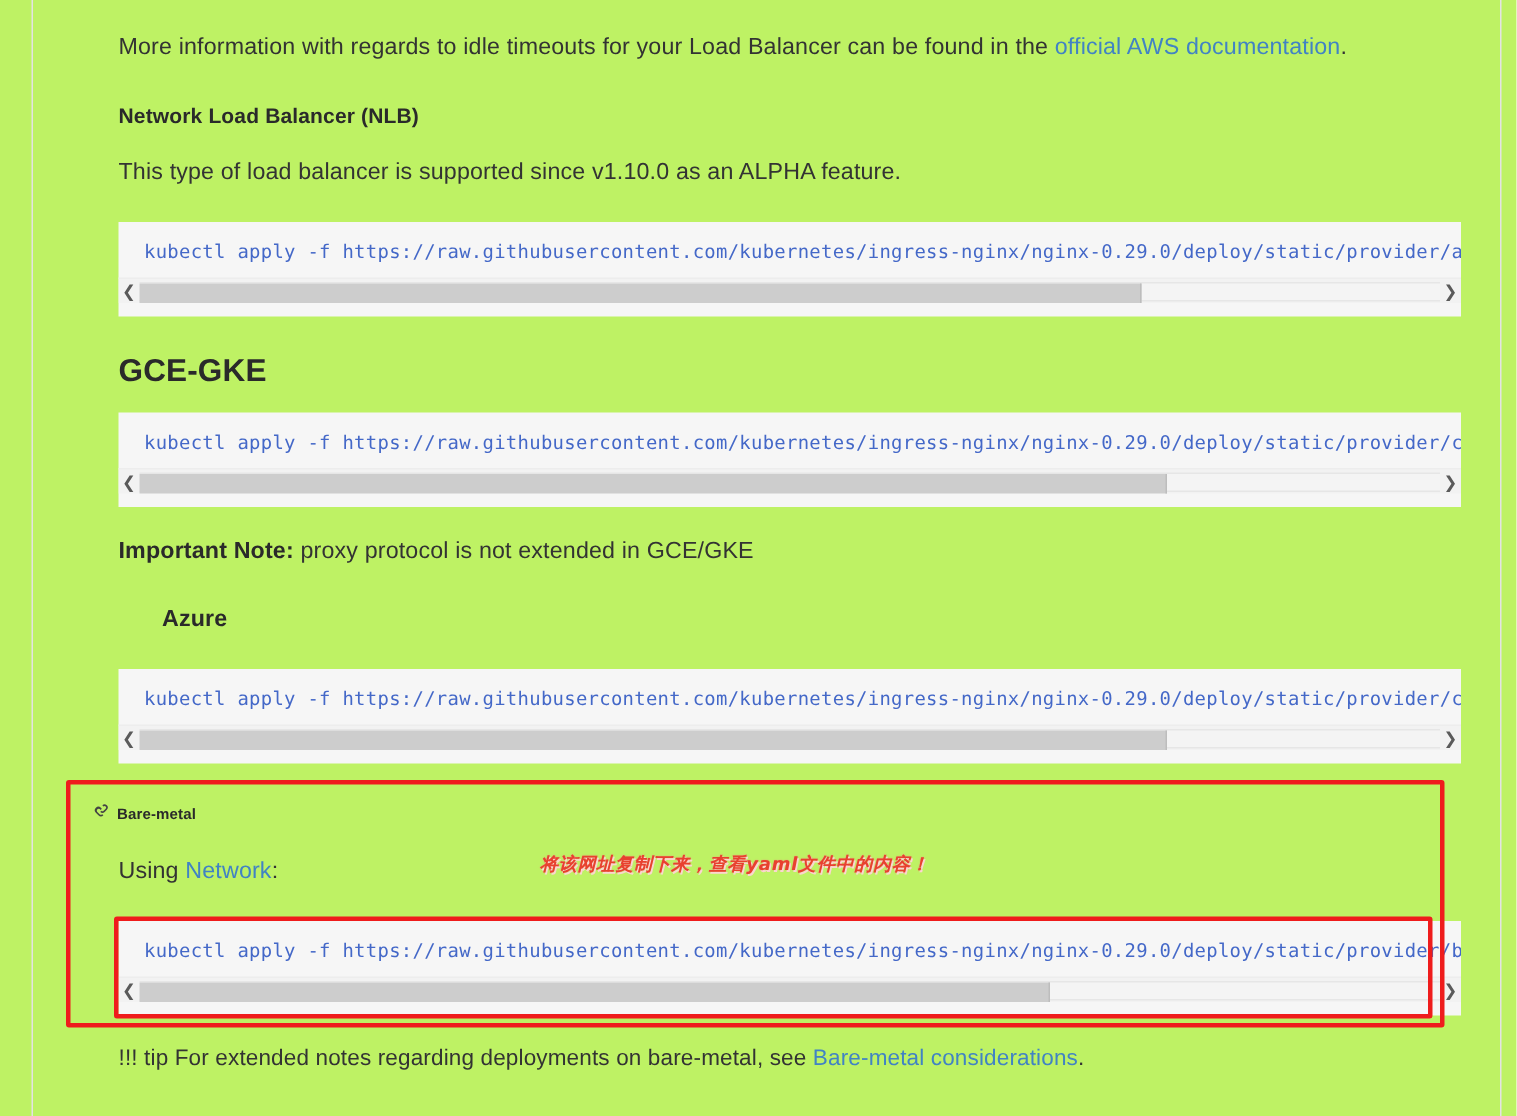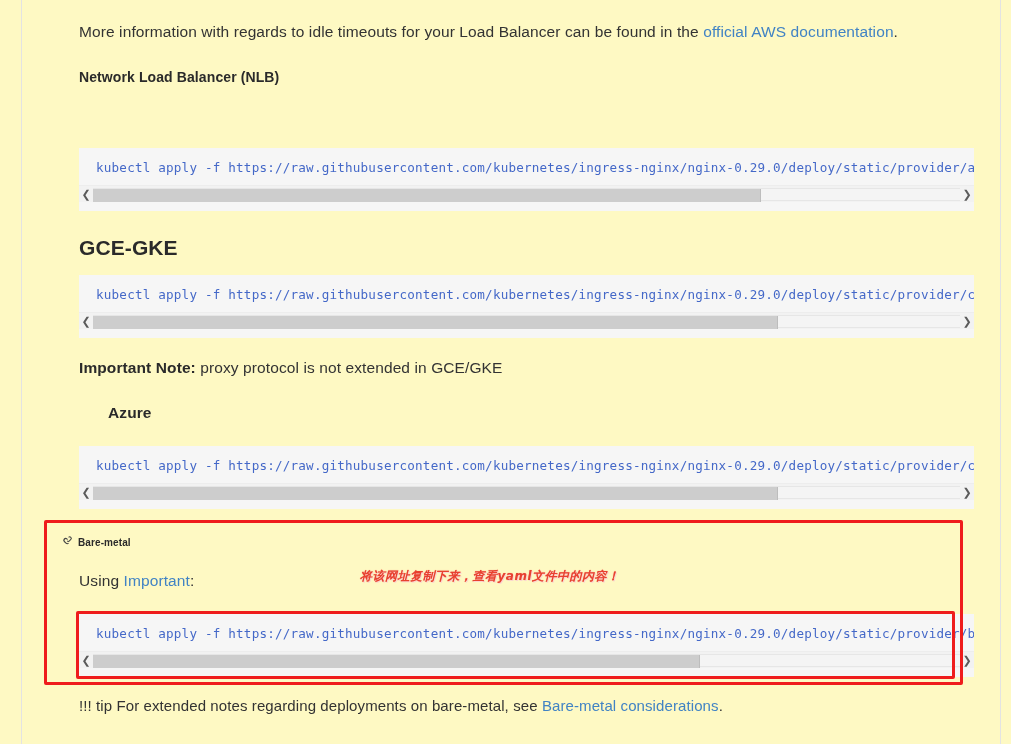--- a/index.html
+++ b/index.html
@@ -7,21 +7,21 @@
     margin: 0; padding: 0;
     width: 1011px; height: 744px;
     background: #ffffff;
     font-family: "Liberation Sans", sans-serif;
     overflow: hidden;
   }
   #page {
     position: relative;
     width: 1011px;
     height: 744px;
-    background: #fef9c3;
+    background: #bef264;
   }
   
   .gutter-left {
     position: absolute; left: 21px; top: 0; width: 1px; height: 744px;
     background: #e3e3e3;
   }
   .gutter-right {
     position: absolute; left: 1000px; top: 0; width: 1px; height: 744px;
     background: #e3e3e3;
   }
@@ -142,20 +142,21 @@
   <div class="gutter-right"></div>
 
   <div class="content">
 
     <p class="para" style="position:absolute; left:57px; top:22px; width:900px;">
       <span>More information with regards to idle timeouts for your Load Balancer can be found in the </span><a class="lnk" href="#">official AWS documentation</a><span>.</span>
     </p>
 
     <h4 class="sub" style="position:absolute; left:57px; top:69px;">Network Load Balancer (NLB)</h4>
 
+    <p class="para" style="position:absolute; left:57px; top:105px; width:900px;">This type of load balancer is supported since v1.10.0 as an ALPHA feature.</p>
 
     <div class="codewrap" style="position:absolute; left:57px; top:148px; width:895px; height:63px;">
       <div class="codeline">kubectl apply -f https://raw.githubusercontent.com/kubernetes/ingress-nginx/nginx-0.29.0/deploy/static/provider/aws/service-nlb.yaml</div>
       <div class="hscroll">
         <div class="arrow">❮</div>
         <div class="track">
           <div class="thumb" style="width:77%;"></div>
         </div>
         <div class="arrow">❯</div>
       </div>
@@ -194,21 +195,21 @@
     <h4 class="sub" style="position:absolute; left:38px; top:534px; font-size:10px;">
       <span class="anchor-icon">
         <svg viewBox="0 0 16 16" width="14" height="14" aria-hidden="true">
           <path d="M4.5 5.2a2.7 2.7 0 0 1 3.8 0l.7.7-.9.9-.7-.7a1.45 1.45 0 0 0-2 2l1.9 1.9a1.45 1.45 0 0 0 2 0l.9.9a2.7 2.7 0 0 1-3.8 0L4.5 9a2.7 2.7 0 0 1 0-3.8z" fill="#444"></path>
           <path d="M9.4 3.3a2.4 2.4 0 0 1 3.4 3.4l-1.6 1.6a2.4 2.4 0 0 1-3.4 0l.85-.85a1.2 1.2 0 0 0 1.7 0l1.6-1.6a1.2 1.2 0 0 0-1.7-1.7l-.85-.85z" fill="#444"></path>
         </svg>
       </span><span>Bare-metal</span>
     </h4>
 
     <p class="para" style="position:absolute; left:57px; top:571px;">
-      <span>Using </span><a class="lnk" href="#">Important</a><span>:</span>
+      <span>Using </span><a class="lnk" href="#">Network</a><span>:</span>
     </p>
 
     <div class="codewrap" style="position:absolute; left:57px; top:614px; width:895px; height:63px;">
       <div class="codeline">kubectl apply -f https://raw.githubusercontent.com/kubernetes/ingress-nginx/nginx-0.29.0/deploy/static/provider/baremetal/service-nodeport.yaml</div>
       <div class="hscroll">
         <div class="arrow">❮</div>
         <div class="track">
           <div class="thumb" style="width:70%;"></div>
         </div>
         <div class="arrow">❯</div>

